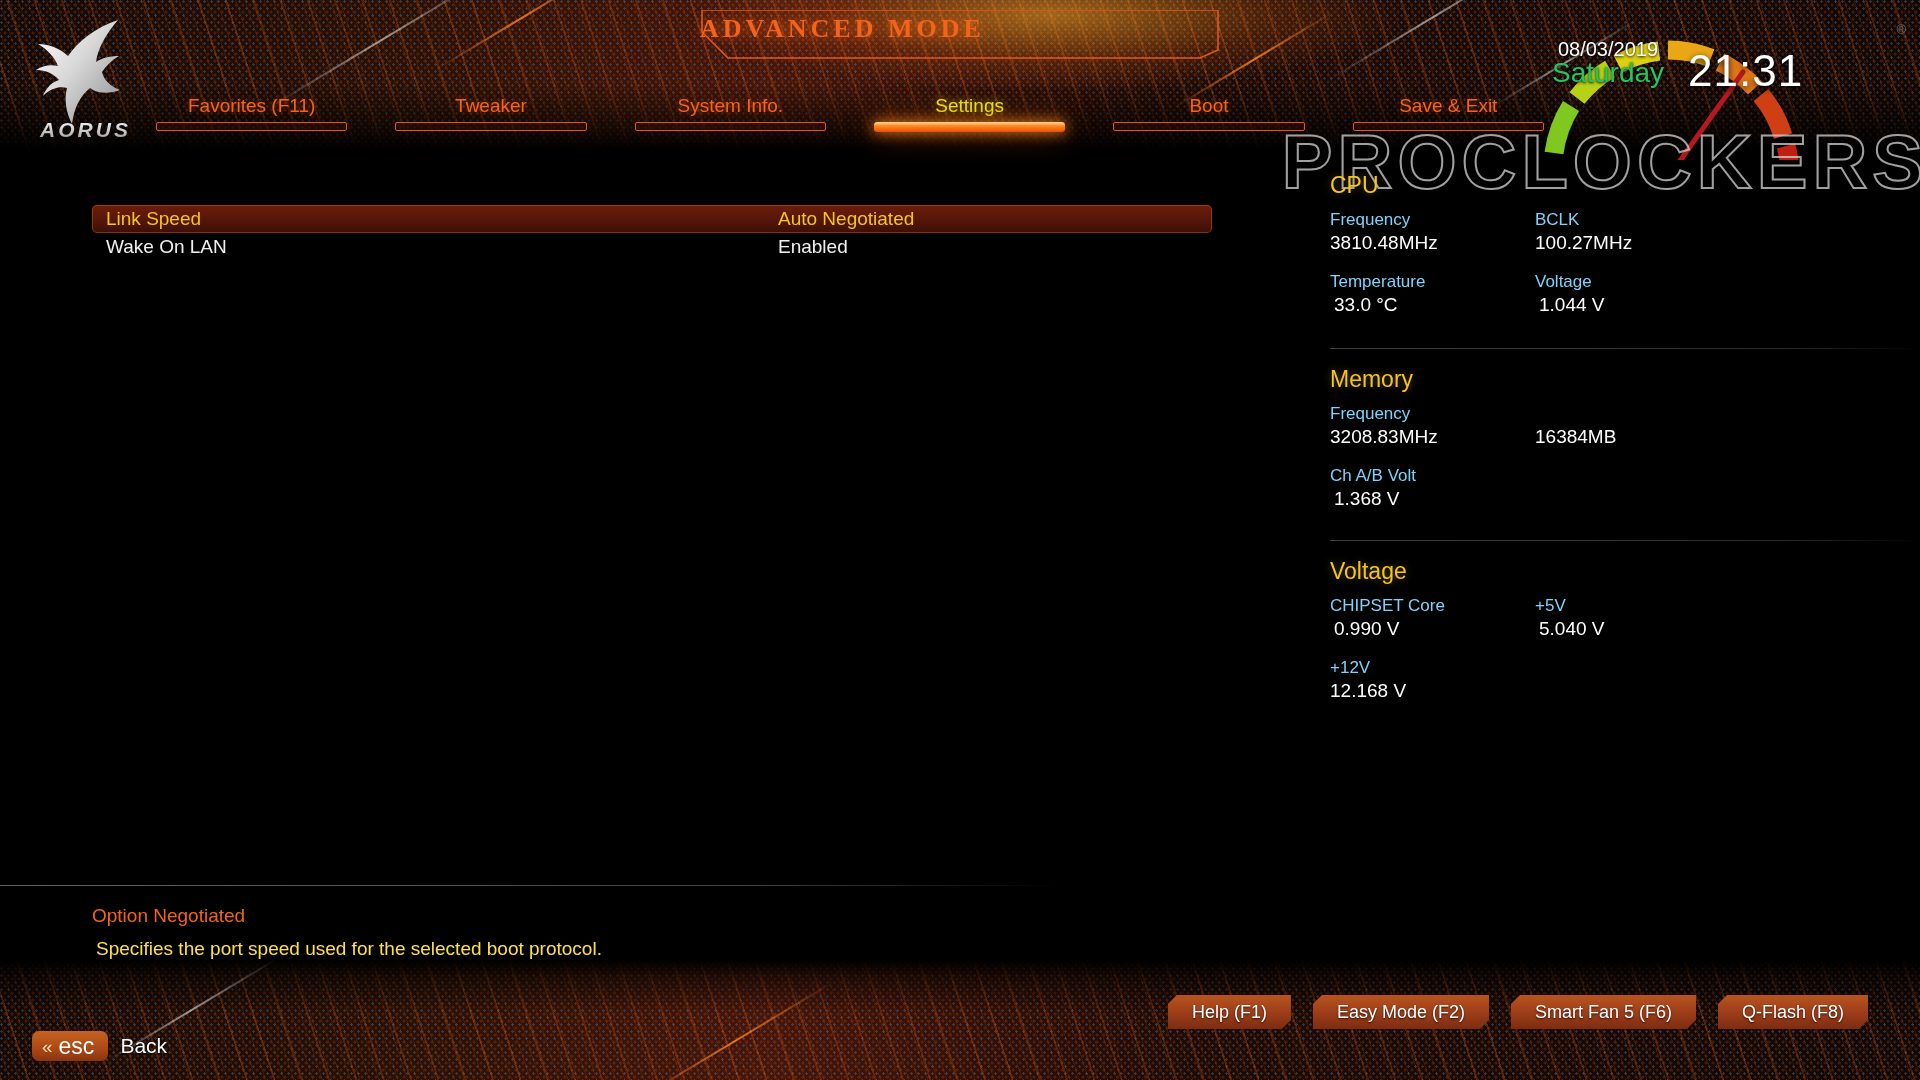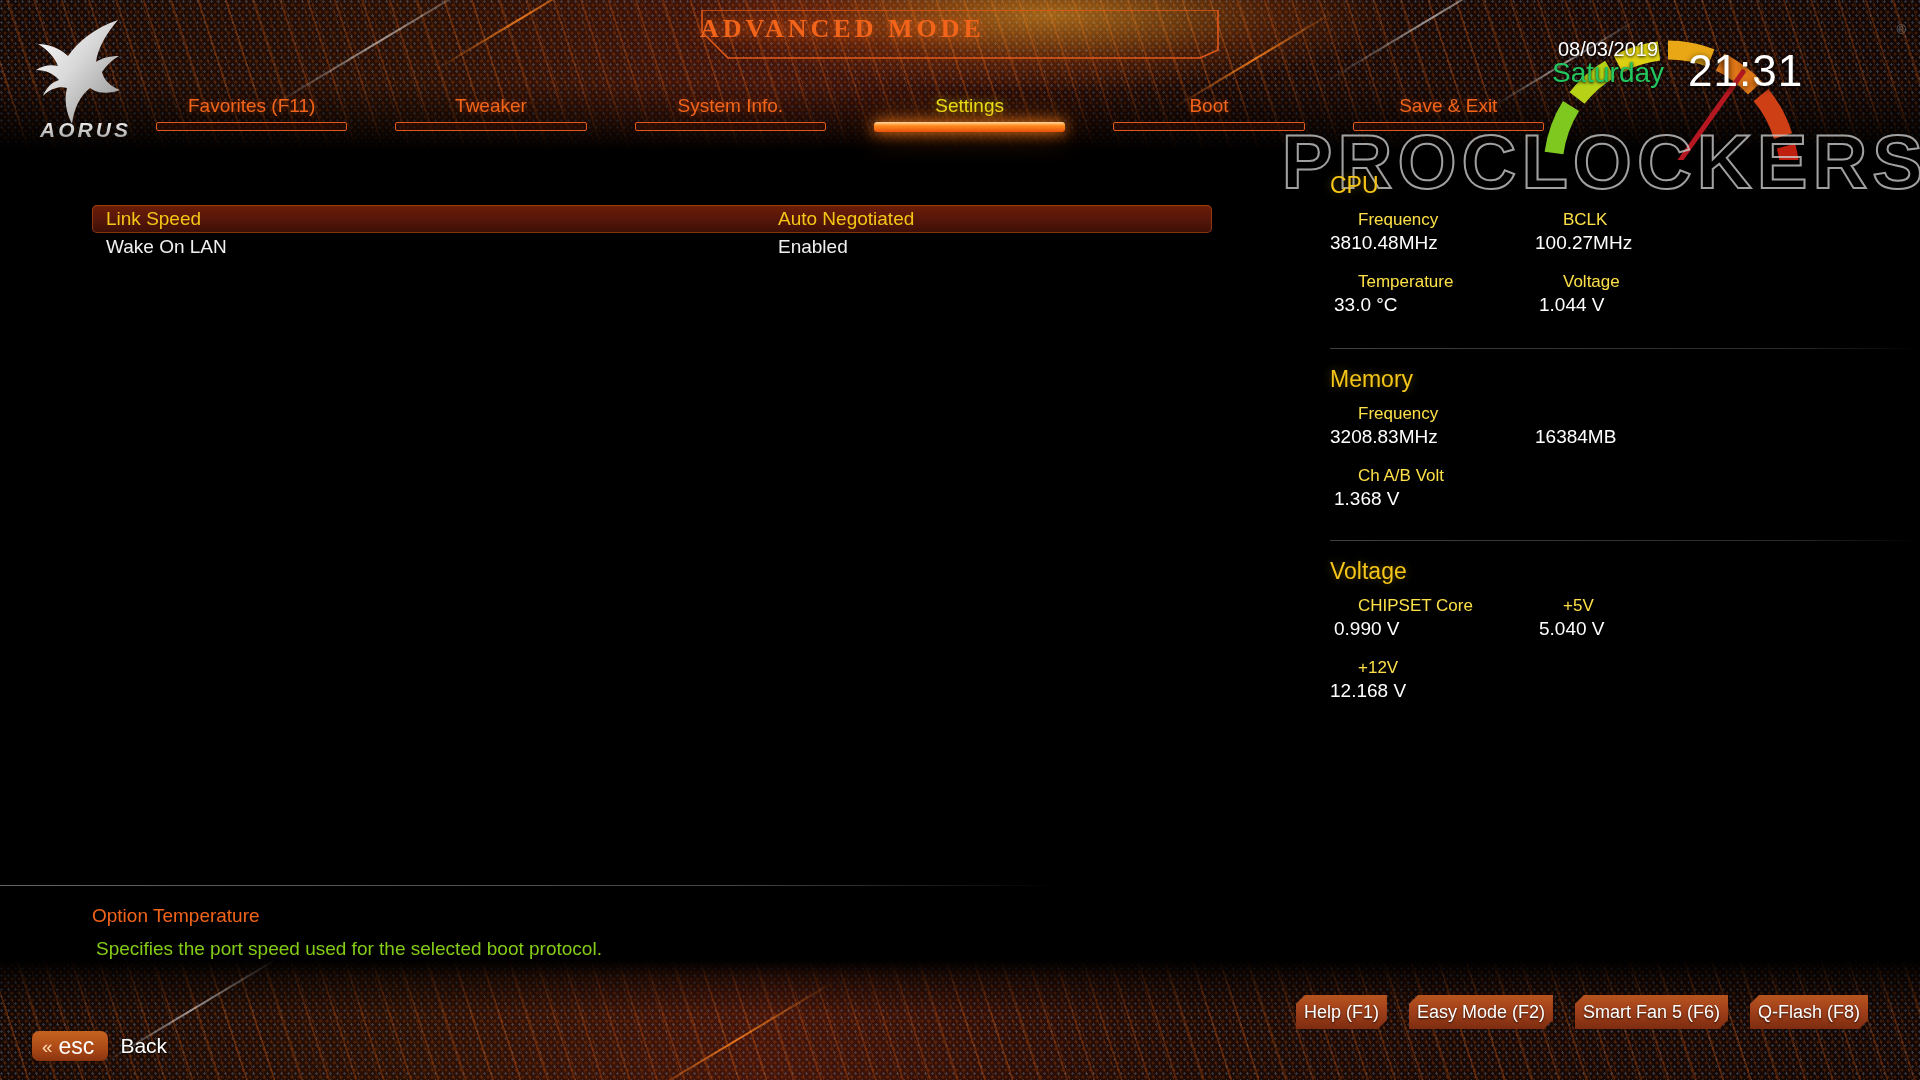--- a/index.html
+++ b/index.html
@@ -86,38 +86,38 @@
   .row.selected { width:1120px;
     background:linear-gradient(180deg,#6d1d05 0%,#57160a 50%,#3c0f06 100%);
     box-shadow:inset 0 0 0 1px rgba(255,120,30,.35);
     border-radius:5px; }
   .row.selected .rlabel, .row.selected .rvalue { color:#f5c518; }
 
   
   #desc-divider { position:absolute; left:0; top:885px; width:1060px; height:1px;
     background:linear-gradient(90deg, rgba(180,180,180,.55) 0%, rgba(150,150,150,.45) 70%, rgba(120,120,120,0) 100%); }
   #desc-title { position:absolute; left:92px; top:905px; font-size:19px; color:#f2641a; }
-  #desc-text { position:absolute; left:96px; top:938px; font-size:19px; color:#84cc16; }
+  #desc-text { position:absolute; left:96px; top:938px; font-size:19px; color:#fde047; }
 
   
   #sidebar { position:absolute; left:1330px; top:150px; width:590px; height:740px; }
   .sb-section { position:absolute; left:0; width:590px; }
   .sb-title { font-size:23px; color:#f5c518; margin-bottom:10px;
     text-shadow:0 0 8px rgba(245,197,24,.35); }
   .sb-grid { display:flex; }
   .sb-cell { width:205px; }
-  .sb-cell-lbl { font-size:17px; color:#fde047; line-height:22px;margin-left:28px; }
+  .sb-cell-lbl { font-size:17px; color:#7dd3fc; line-height:22px; }
   .sb-cell-val { font-size:19px; color:#fff; line-height:24px; padding-left:4px; }
   .sb-cell-val.noindent { padding-left:0; }
   .sb-div { position:absolute; left:0; width:590px; height:1px;
     background:linear-gradient(90deg, rgba(140,140,140,.45) 0%, rgba(120,120,120,.35) 78%, rgba(110,110,110,0) 100%); }
 
   
   #fn-buttons { position:absolute; right:52px; top:995px; height:34px; display:flex; gap:22px; }
-  .fn-btn { height:34px; padding:0 8px; display:flex; align-items:center; justify-content:center;
+  .fn-btn { height:34px; padding:0 24px; display:flex; align-items:center; justify-content:center;
     font-size:18px; color:#fff; cursor:pointer;
     background:linear-gradient(180deg,#b7551f 0%,#a1401a 45%,#7d2c10 100%);
     clip-path:polygon(9px 0, 100% 0, 100% calc(100% - 9px), calc(100% - 9px) 100%, 0 100%, 0 9px);
     text-shadow:0 1px 2px rgba(0,0,0,.75); }
 
   #esc-back { position:absolute; left:32px; top:1030px; height:32px; display:flex; align-items:center; cursor:pointer; }
   #esc-pill { height:30px; padding:0 14px 0 10px; display:flex; align-items:center; gap:6px;
     background:linear-gradient(180deg,#c6621f 0%,#aa4816 60%,#8a3410 100%); border-radius:7px; }
   #esc-chevron { font-size:19px; color:#ffd9b0; line-height:1; }
   #esc-label { font-size:23px; color:#fff; line-height:1; }
@@ -222,21 +222,21 @@
       <span class="rvalue">Auto Negotiated</span>
     </div>
     <div class="row">
       <span class="rlabel">Wake On LAN</span>
       <span class="rvalue">Enabled</span>
     </div>
   </div>
 </div>
 
 <div id="desc-divider"></div>
-<div id="desc-title">Option Temperature</div>
+<div id="desc-title">Option Negotiated</div>
 <div id="desc-text">Specifies the port speed used for the selected boot protocol.</div>
 
 <div id="sidebar">
 
   <div class="sb-section" style="top:22px;">
     <div class="sb-title">CPU</div>
     <div class="sb-grid">
       <div class="sb-cell">
         <div class="sb-cell-lbl">Frequency</div>
         <div class="sb-cell-val noindent">3810.48MHz</div>

